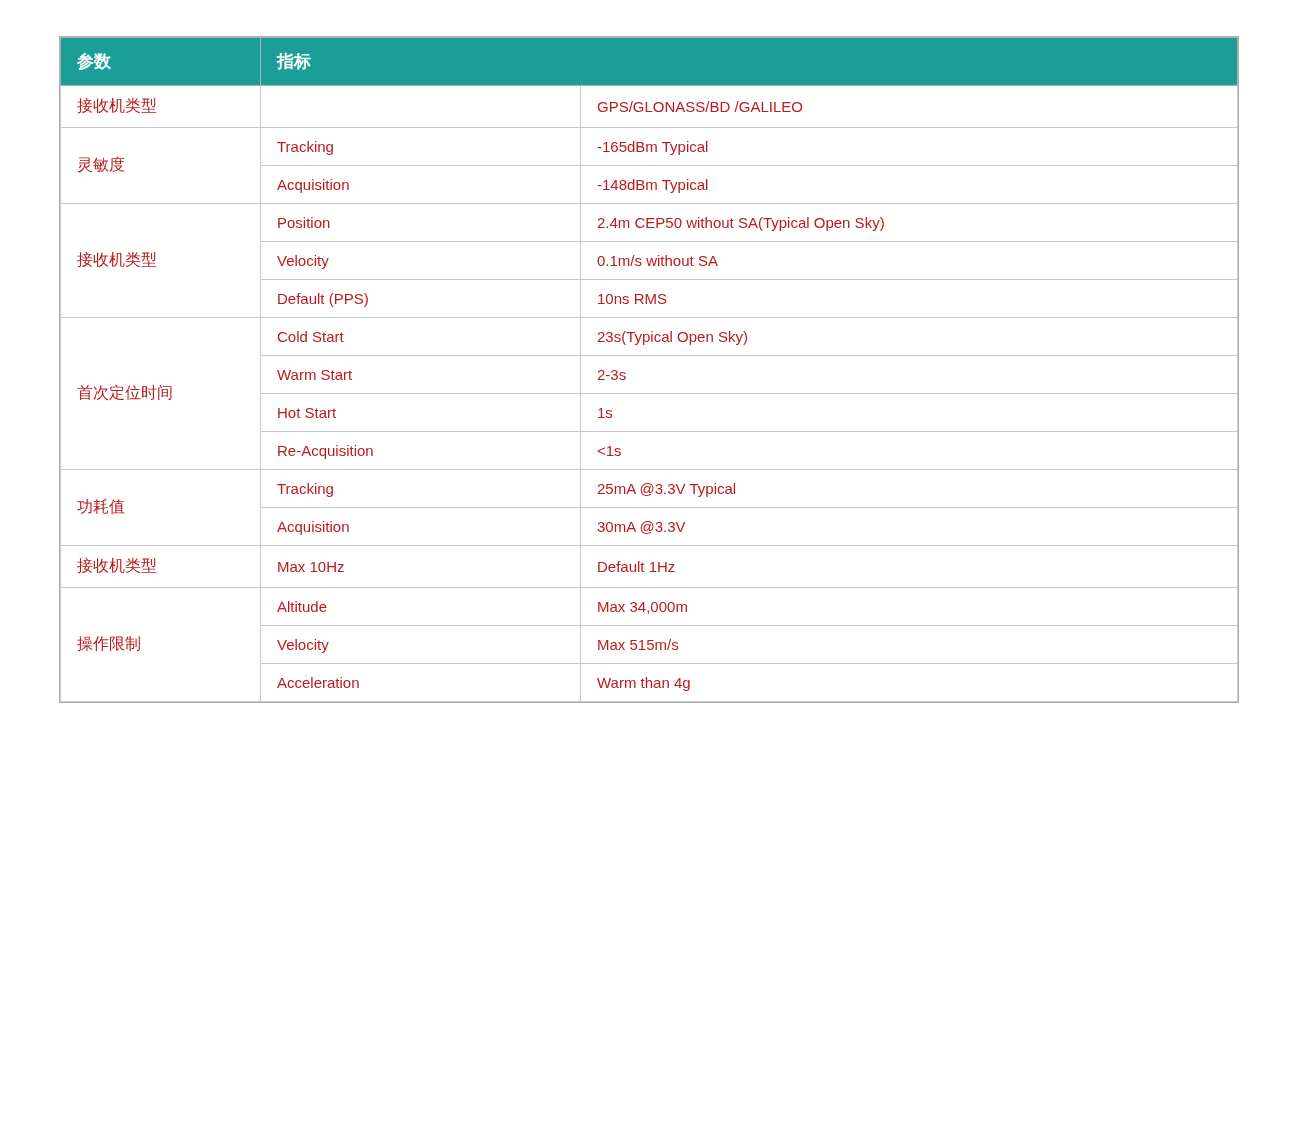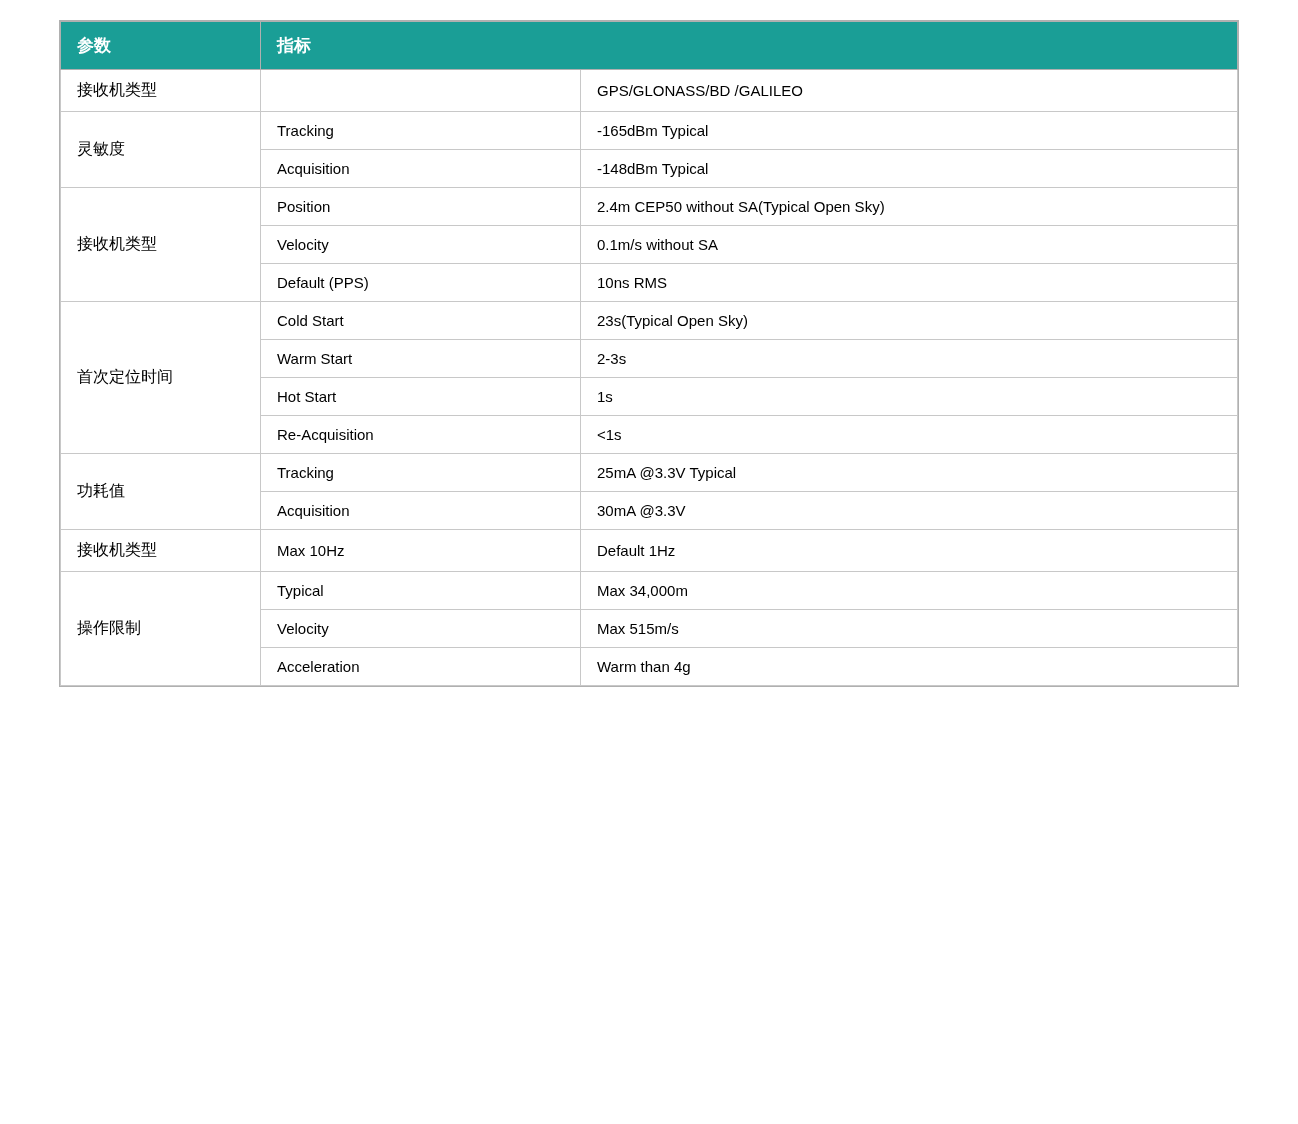--- a/index.html
+++ b/index.html
@@ -4,42 +4,42 @@
   <style>
     * { box-sizing: border-box; margin: 0; padding: 0; }
     body {
       font-family: Arial, sans-serif;
       font-size: 15px;
       background: #fff;
       padding: 0;
     }
     .table-wrapper {
       width: 1180px;
-      margin: 20px auto;
+      margin: 36px auto;
       border: 1px solid #b0b0b0;
       border-collapse: collapse;
     }
     table {
       width: 100%;
       border-collapse: collapse;
     }
     thead tr th {
       background-color: #1a9e96;
       color: #fff;
       font-weight: bold;
       font-size: 17px;
       padding: 12px 16px;
       border: 1px solid #b0b0b0;
       text-align: left;
     }
     td {
       border: 1px solid #c8c8c8;
       padding: 10px 16px;
       vertical-align: middle;
-      color: #000000;
+      color: #b91c1c;
       font-size: 15px;
     }
     .col-param {
       width: 200px;
       font-size: 15px;
       font-weight: normal;
     }
     .col-sub {
       width: 320px;
     }
@@ -115,21 +115,21 @@
           <td class="col-sub">Acquisition</td>
           <td class="col-value">30mA @3.3V</td>
         </tr>
         <tr>
           <td class="col-param group-label">接收机类型</td>
           <td class="col-sub">Max 10Hz</td>
           <td class="col-value">Default 1Hz</td>
         </tr>
         <tr>
           <td class="col-param group-label" rowspan="3">操作限制</td>
-          <td class="col-sub">Typical</td>
+          <td class="col-sub">Altitude</td>
           <td class="col-value">Max 34,000m</td>
         </tr>
         <tr>
           <td class="col-sub">Velocity</td>
           <td class="col-value">Max 515m/s</td>
         </tr>
         <tr>
           <td class="col-sub">Acceleration</td>
           <td class="col-value">Warm than 4g</td>
         </tr>

